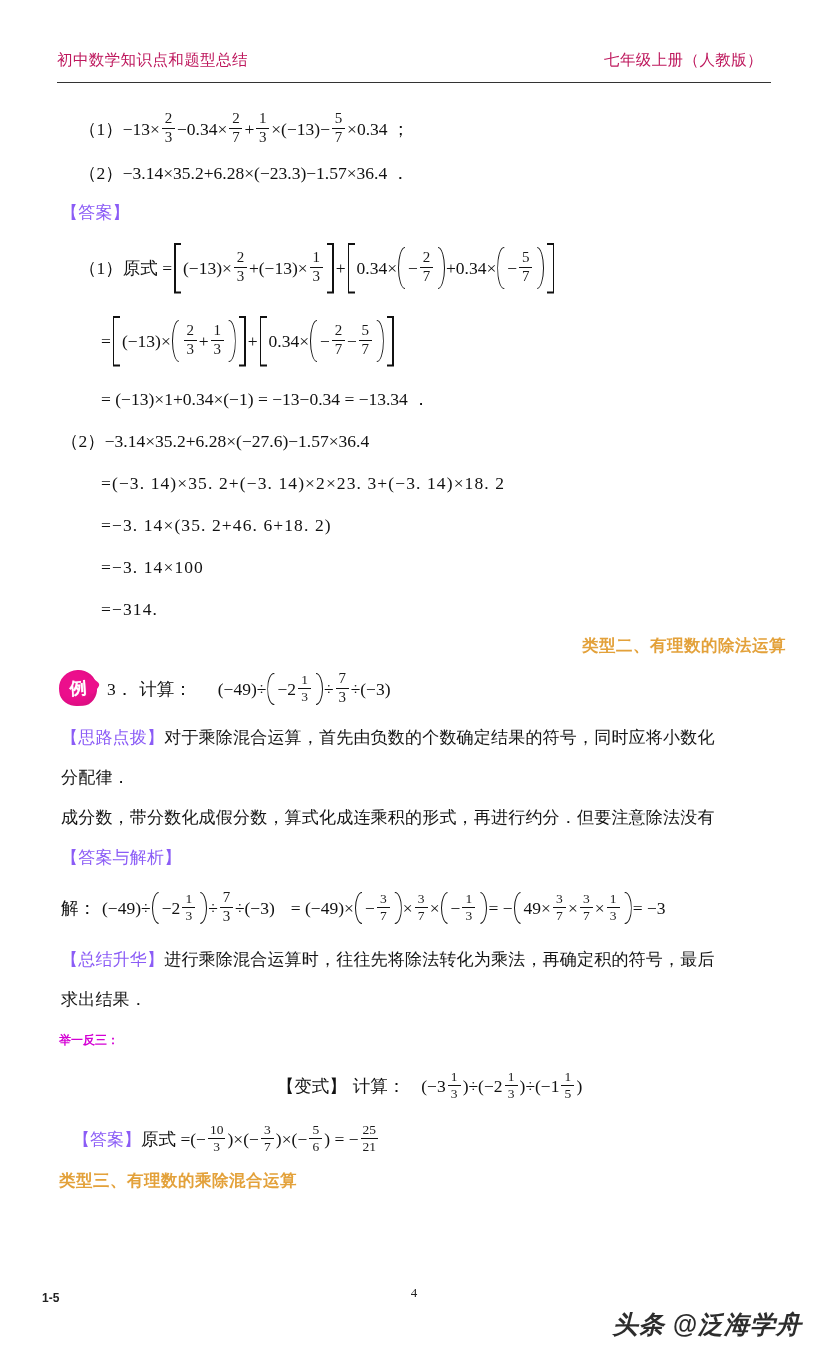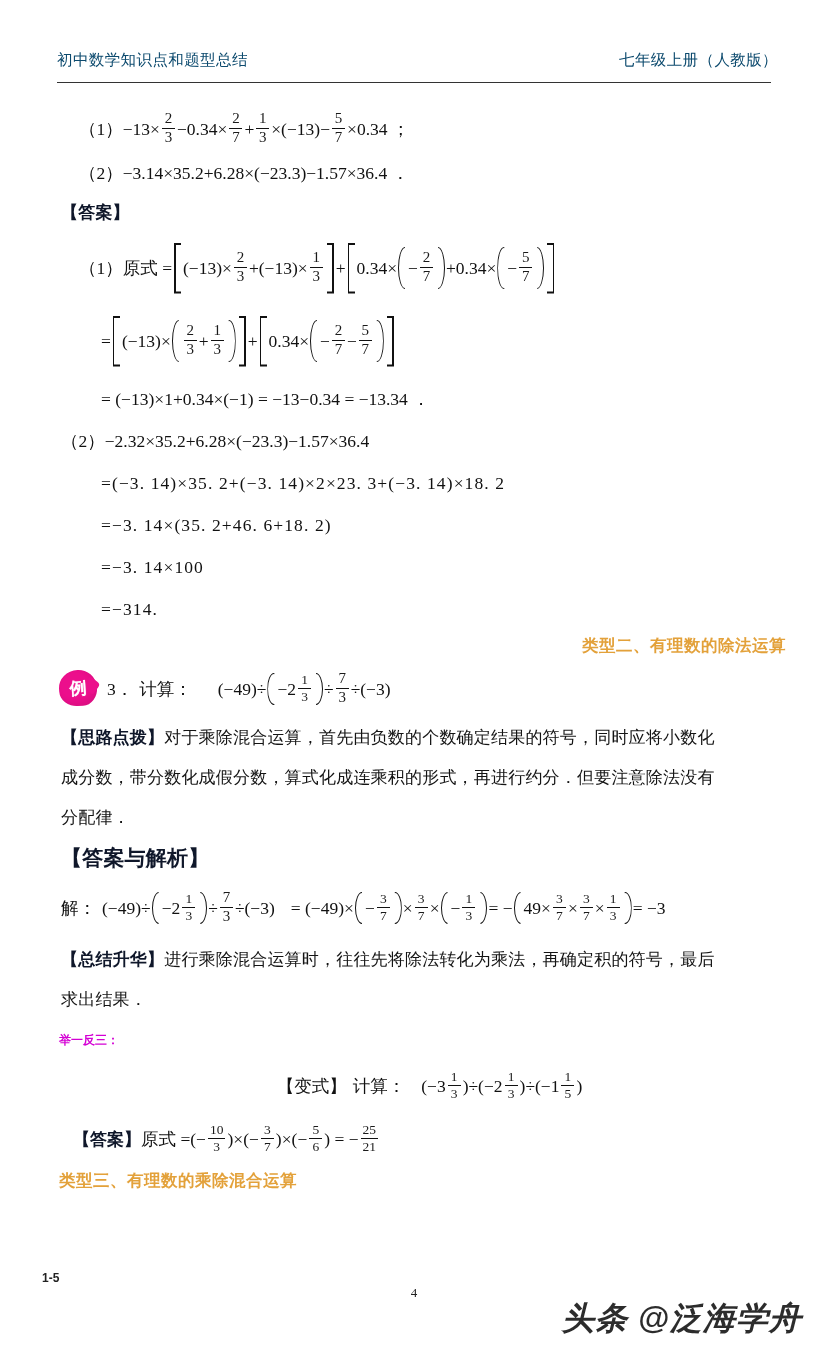--- a/index.html
+++ b/index.html
@@ -19,28 +19,28 @@
     position: absolute;
     inset: 0;
     padding: 0;
   }
 
   
   .header {
     position: absolute;
     top: 50px;
     left: 57px;
-    right: 50px;
+    right: 65px;
     height: 34px;
     display: flex;
     justify-content: space-between;
     align-items: flex-start;
     font-size: 15.5px;
     letter-spacing: 0.4px;
-    color: #0c4a6e;
+    color: #be185d;
     text-align: center;
   }
   .header-rule {
     position: absolute;
     top: 82px;
     left: 57px;
     right: 57px;
     border-bottom: 1.6px solid #333;
   }
 
@@ -58,22 +58,22 @@
     flex-wrap: nowrap;
     white-space: nowrap;
   }
   .para {
     font-size: 17px;
     line-height: 40px;
     color: #141414;
     letter-spacing: 0.2px;
   }
   .label-magenta {
-    color: #0f172a;
-    font-weight: bold;
+    color: #8b5cf6;
+    font-weight: normal;
   }
   .label-magenta-b {
     color: #d400d4;
     font-weight: bold;
   }
   .heading-orange {
     color: #e3a13a;
     font-weight: bold;
     font-size: 16.5px;
     letter-spacing: 0.5px;
@@ -196,39 +196,39 @@
     font-weight: bold;
     font-family: "Liberation Sans", "DejaVu Sans", sans-serif;
     transform: rotate(-4deg);
     text-shadow: 0 0 1px rgba(255,255,255,0.6);
   }
 
   
   .footer-left {
     position: absolute;
     left: 42px;
-    bottom: 68px;
+    bottom: 48px;
     font-size: 12px;
     color: #222;
     font-family: "Liberation Sans", "DejaVu Sans", sans-serif;
     font-weight: bold;
   }
   .footer-center {
     position: absolute;
     left: 0; right: 0;
     bottom: 52px;
     text-align: center;
     font-size: 13px;
     color: #222;
   }
   .watermark {
     position: absolute;
     right: 26px;
     bottom: 12px;
-    font-size: 32px;
+    font-size: 25px;
     font-weight: bold;
     font-style: italic;
     color: #1b1b1b;
     font-family: "Liberation Sans", "DejaVu Sans", sans-serif;
     letter-spacing: 1px;
     opacity: 0.92;
   }
 
   .sp { display: inline-block; width: 6px; }
   .sp-lg { display: inline-block; width: 16px; }
@@ -362,21 +362,21 @@
       <span class="p-r"></span>
       <span class="brack-r"></span>
     </div>
 
     <div class="line" style="height:42px;padding-left:44px;">
       <span class="math">= (−13)×1+0.34×(−1) = −13−0.34 = −13.34 ．</span>
     </div>
 
     <div class="line" style="height:42px;padding-left:4px;">
       <span class="math">（2）</span>
-      <span class="math">−2.32×35.2+6.28×(−23.3)−1.57×36.4</span>
+      <span class="math">−3.14×35.2+6.28×(−27.6)−1.57×36.4</span>
     </div>
     <div class="line" style="height:42px;padding-left:44px;">
       <span class="math wide">=(−3. 14)×35. 2+(−3. 14)×2×23. 3+(−3. 14)×18. 2</span>
     </div>
     <div class="line" style="height:42px;padding-left:44px;">
       <span class="math wide">=−3. 14×(35. 2+46. 6+18. 2)</span>
     </div>
     <div class="line" style="height:42px;padding-left:44px;text-align:center;">
       <span class="math wide">=−3. 14×100</span>
     </div>
@@ -415,29 +415,29 @@
       </span>
       <span class="math">÷(−3)</span>
     </div>
 
     <div class="para" style="padding-left:4px;margin-top:6px;">
       <div class="line">
         <span class="label-magenta">【思路点拨】</span>
           <span>对于乘除混合运算，首先由负数的个数确定结果的符号，同时应将小数化</span>
       </div>
       <div class="line" style="padding-left:0;">
+        <span>分配律．</span>
+      </div>
+      <div class="line" style="padding-left:0;">
         <span>成分数，带分数化成假分数，算式化成连乘积的形式，再进行约分．但要注意除法没有</span>
       </div>
-      <div class="line" style="padding-left:0;">
-        <span>分配律．</span>
-      </div>
     </div>
 
     <div class="line para" style="height:40px;padding-left:4px;">
-      <span class="label-magenta" style="font-size:21px;">【答案与解析】</span>
+      <span class="label-magenta" style="font-size:17px;">【答案与解析】</span>
     </div>
 
     <div class="line" style="height:60px;padding-left:4px;">
       <span class="math">解：</span>
       <span class="sp"></span>
       <span class="math">(−49)÷</span>
       <span class="p-l md"></span>
       <span class="math">−2</span>
       <span class="frac sm">
         <span class="num">1</span>

